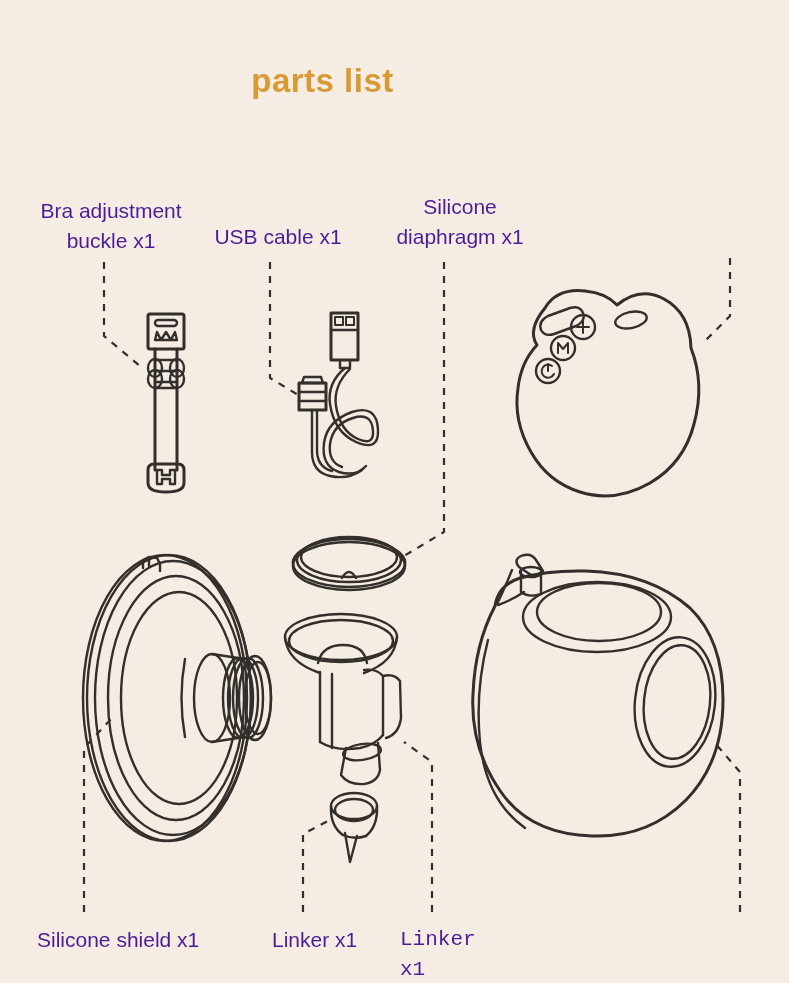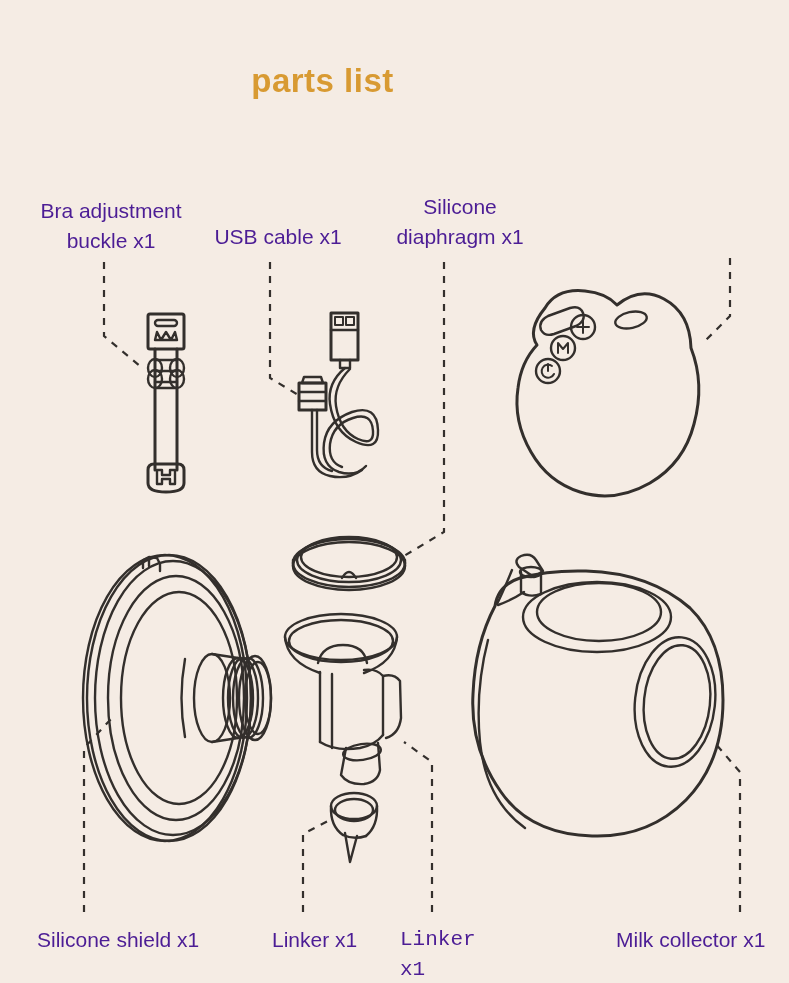--- a/index.html
+++ b/index.html
@@ -70,21 +70,20 @@
   <div class="page-title">parts list</div>
 
   <div class="part-label lbl-bra">Bra adjustment
 buckle x1</div>
   <div class="part-label lbl-usb">USB cable x1</div>
   <div class="part-label lbl-diaphragm">Silicone
 diaphragm x1</div>
   <div class="part-label lbl-shield">Silicone shield x1</div>
   <div class="part-label lbl-valve">Linker x1</div>
   <div class="part-label lbl-linker">Linker x1</div>
-  <div class="part-label lbl-collector">Milk collector x1</div>
 
   <svg width="789" height="983" viewBox="0 0 789 983" style="position:absolute;top:0;left:0;">
 
     <path class="leader" d="M104 262 L104 336 L140 366"></path>
     <path class="leader" d="M270 262 L270 378 L300 396"></path>
     <path class="leader" d="M444 262 L444 532 L404 556"></path>
     <path class="leader" d="M730 258 L730 316 L706 340"></path>
     <path class="leader" d="M84 912 L84 748 L112 718"></path>
     <path class="leader" d="M303 912 L303 834 L330 820"></path>
     <path class="leader" d="M432 912 L432 762 L404 742"></path>

